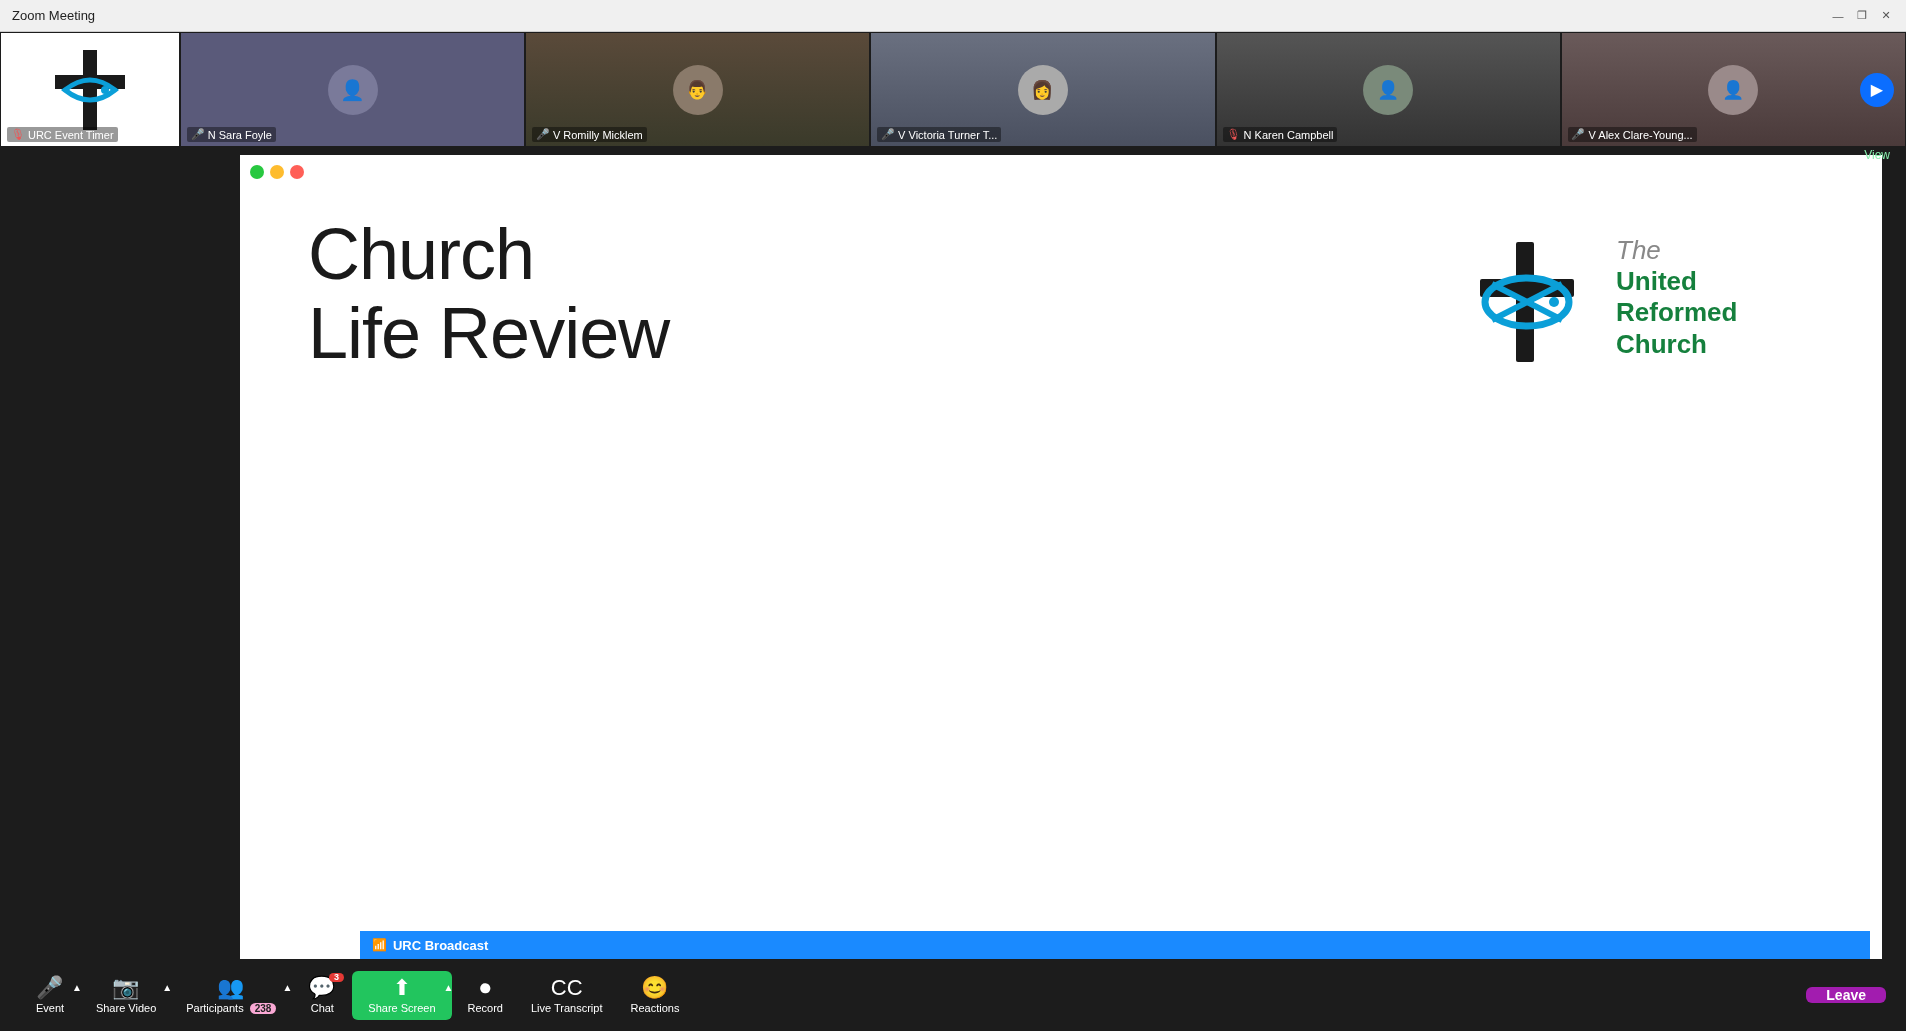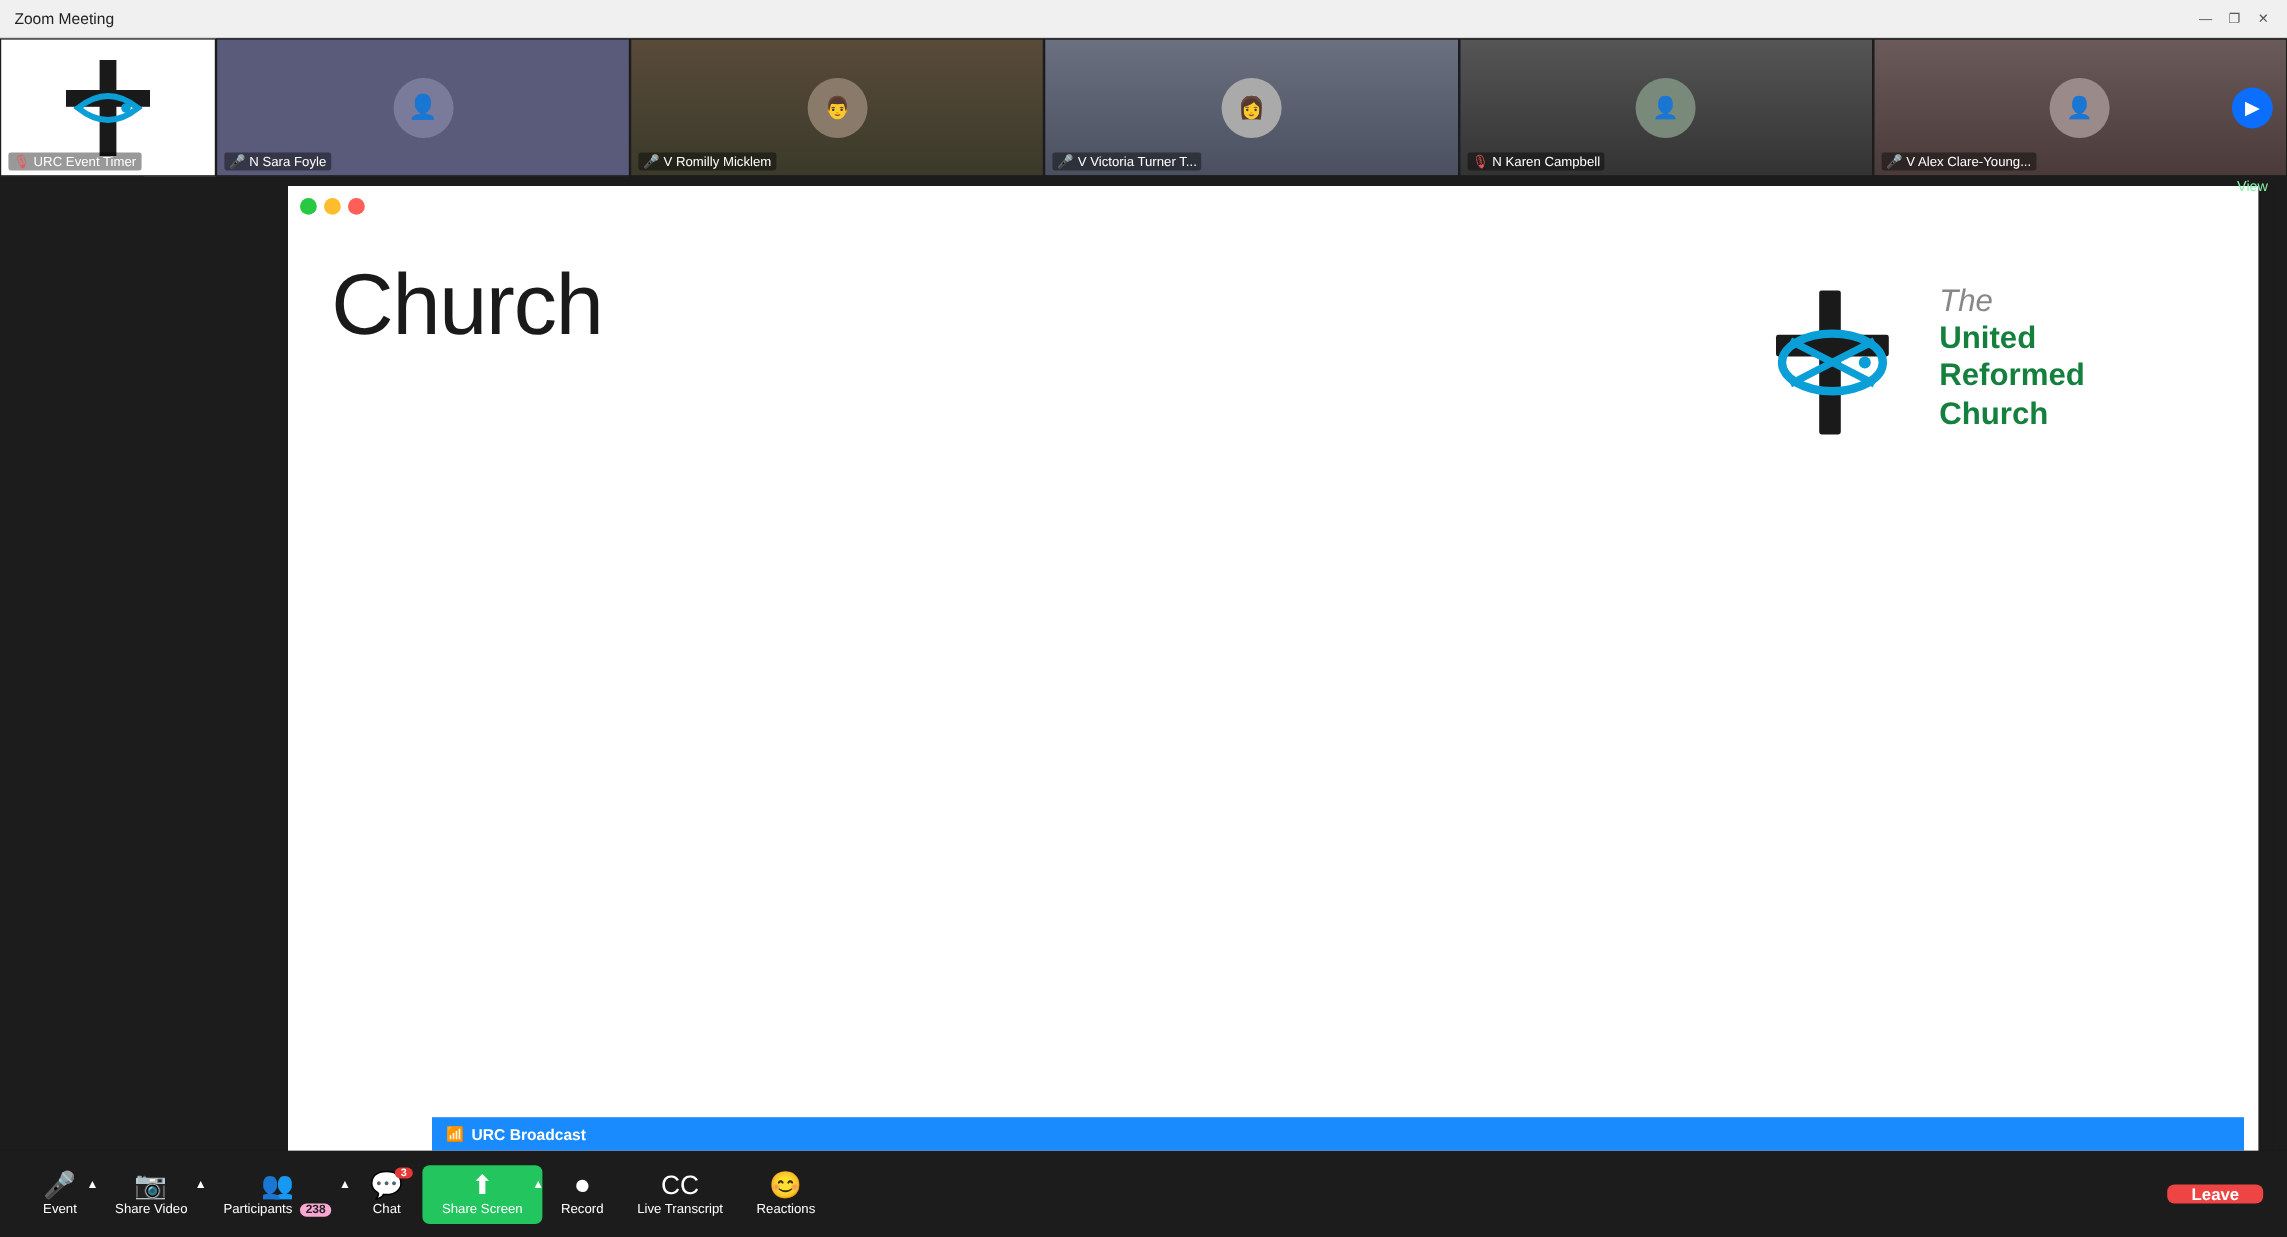--- a/index.html
+++ b/index.html
@@ -130,21 +130,21 @@
       width: 14px; height: 14px;
       border-radius: 50%;
       cursor: pointer;
     }
     .chrome-green { background: #28c840; }
     .chrome-yellow { background: #febc2e; }
     .chrome-red { background: #ff5f57; }
 
     
     #slide-content {
-      padding: 60px 70px 40px 36px;
+      padding: 60px 70px 40px 68px;
       flex: 1;
       display: flex;
       flex-direction: column;
     }
     #slide-main {
       display: flex;
       flex: 1;
       align-items: flex-start;
     }
     #slide-title-block {
@@ -283,21 +283,21 @@
       border-radius: 6px;
       padding: 6px 16px;
     }
     .share-btn .toolbar-btn-icon {
       color: #fff;
     }
 
     
     #leave-btn {
       margin-left: auto;
-      background: #ef4444;
+      background: #a21caf;
       color: #fff;
       border: none;
       border-radius: 6px;
       padding: 0 20px;
       font-size: 14px;
       font-weight: 600;
       cursor: pointer;
     }
 
     
@@ -434,20 +434,21 @@
       <div class="chrome-btn chrome-yellow"></div>
       <div class="chrome-btn chrome-red"></div>
     </div>
 
     <div id="slide-content">
       <div id="slide-main">
 
         <div id="slide-title-block">
           <div id="slide-title">
             <span>Church</span><br>
+            <span>Life Review</span>
           </div>
         </div>
 
         <div id="slide-logo">
           <div id="cross-icon">
             <svg width="110" height="130" viewBox="0 0 110 130" xmlns="http://www.w3.org/2000/svg">
 
               <rect x="44" y="5" width="18" height="120" fill="#1a1a1a" rx="2"></rect>
 
               <rect x="8" y="42" width="94" height="18" fill="#1a1a1a" rx="2"></rect>

